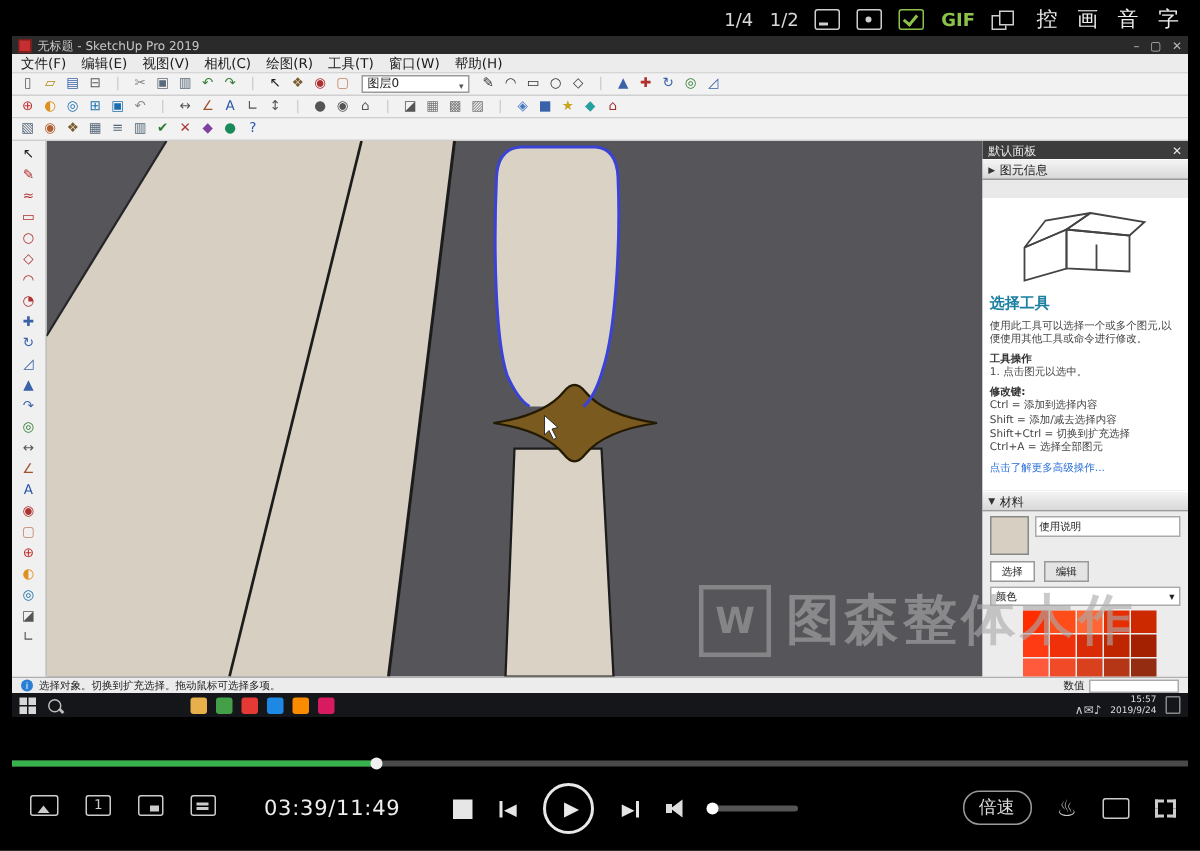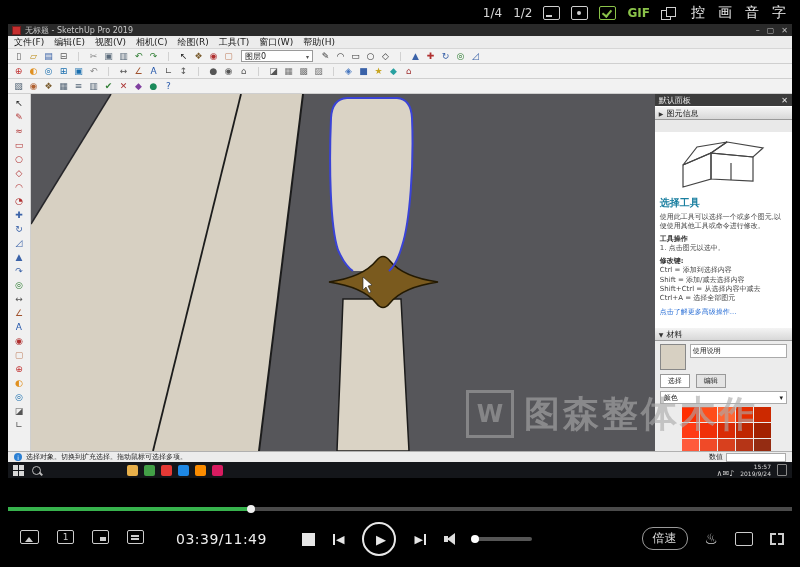--- a/index.html
+++ b/index.html
@@ -29,21 +29,21 @@
             gap:4px;padding:0 4px;}
   .su-logo{width:7px;height:7px;background:#c62f2f;border:1px solid #7a1d1d;}
   .win-btns{margin-left:auto;display:flex;gap:7px;font-size:8px;color:#bbb;}
   .menubar{height:12px;background:#ececec;display:flex;align-items:center;padding:0 6px;border-bottom:1px solid #d6d6d6;}
   .menu-item{font-size:9px;color:#1a1a1a;margin-right:10px;cursor:pointer;white-space:nowrap;}
   .toolbar{height:14px;background:#f2f2f2;border-bottom:1px solid #cfcfcf;display:flex;align-items:center;
            padding:0 4px;gap:2px;overflow:hidden;}
   .tgroup{display:inline-flex;gap:2px;align-items:center;}
   .ticon{display:inline-flex;width:13px;height:12px;align-items:center;justify-content:center;
          font-size:9px;line-height:12px;cursor:pointer;}
-  .layers-dd{display:inline-flex;align-items:center;justify-content:space-between;width:64px;height:10px;
+  .layers-dd{display:inline-flex;align-items:flex-end;justify-content:space-between;width:64px;height:10px;
              background:#fff;border:1px solid #9a9a9a;font-size:8px;color:#222;padding:0 3px;margin:0 4px;cursor:pointer;}
   .layers-dd .dd-arrow{font-size:6px;color:#555;}
 
   .mainrow{display:flex;height:357px;}
   .rail{width:22px;background:#f0f0f0;border-right:1px solid #cfcfcf;display:flex;flex-direction:column;
         align-items:center;padding-top:2px;gap:0px;}
   .rail .ticon{width:16px;height:14px;}
   .viewport{width:624px;height:357px;position:relative;cursor:crosshair;}
 
   
@@ -330,21 +330,21 @@
             </svg>
           </div>
           <div class="tool-title">选择工具</div>
           <div>使用此工具可以选择一个或多个图元,以便使用其他工具或命令进行修改。</div>
           <div class="ops-title">工具操作</div>
           <div>1. 点击图元以选中。</div>
           <div class="mods-title">修改键:</div>
           <div>
               <span class="mod-line">Ctrl = 添加到选择内容</span>
               <span class="mod-line">Shift = 添加/减去选择内容</span>
-              <span class="mod-line">Shift+Ctrl = 从选择内容中减去</span>
+              <span class="mod-line">Shift+Ctrl = 切换到扩充选择</span>
               <span class="mod-line">Ctrl+A = 选择全部图元</span>
             </div>
           <div class="more-link">点击了解更多高级操作...</div>
         </div>
         <div class="section-bar">
           <span class="sec-arrow">▼</span>
           <span>材料</span>
         </div>
         <div class="materials">
           <div class="mat-row">

